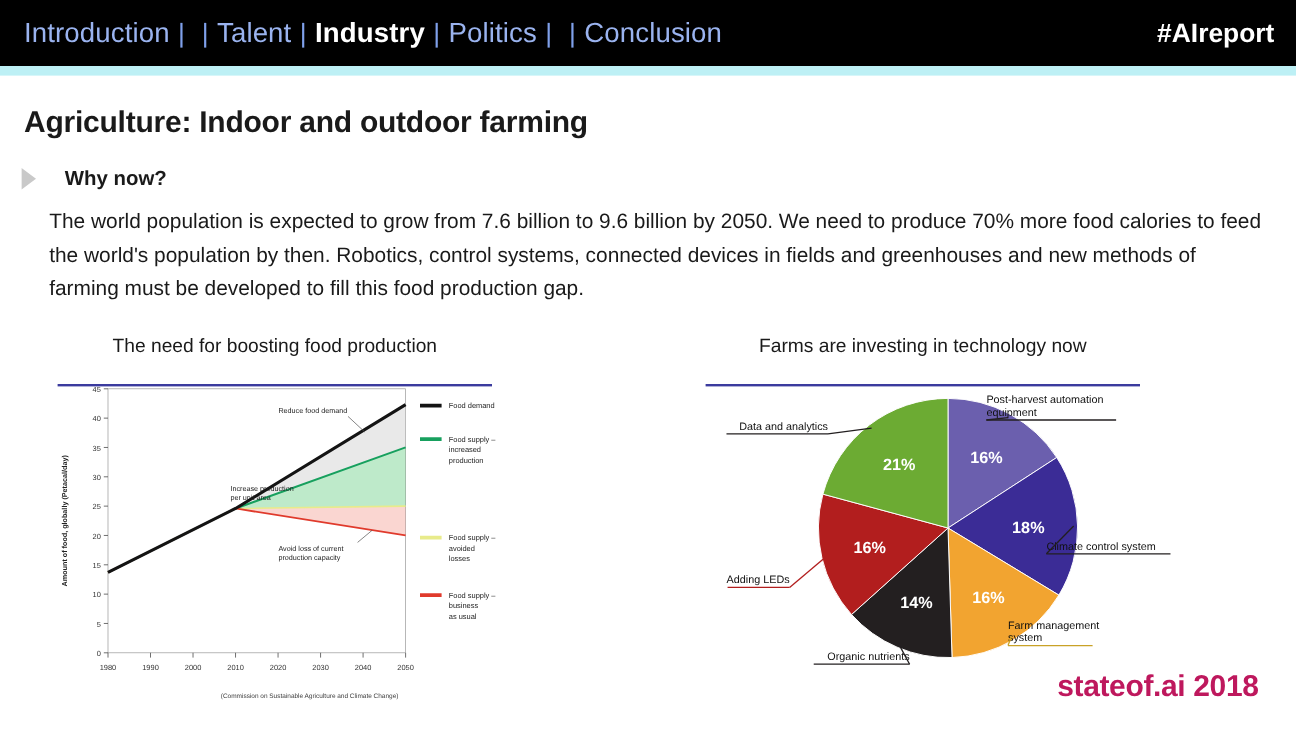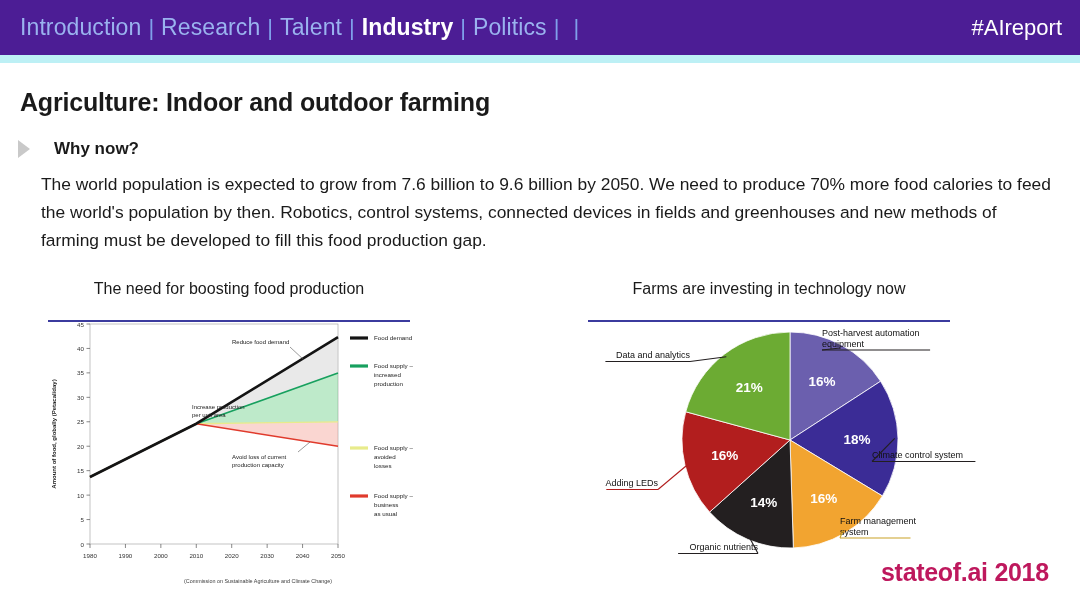--- a/index.html
+++ b/index.html
@@ -8,32 +8,32 @@
     width:1080px; height:608px;
     background:#ffffff;
     font-family:"Liberation Sans", sans-serif;
     overflow:hidden;
     position:relative;
   }
 
   
   .navbar {
     position:absolute; left:0; top:0; width:1080px; height:55px;
-    background:#4c1d95;
+    background:#000000;
     display:flex; align-items:center;
     padding:0 18px 0 20px;
   }
   .nav-items { display:flex; align-items:baseline; flex:1; }
   .nav-item {
     font-size:23px; color:#9ab3ef; letter-spacing:0.1px; white-space:nowrap;
   }
   .nav-item.active { color:#ffffff; font-weight:bold; }
   .nav-sep { font-size:22px; color:#7fa0ea; margin:0 7px; }
   .nav-hash {
-    font-size:22px; color:#ffffff; font-weight:normal; white-space:nowrap;
+    font-size:22px; color:#ffffff; font-weight:bold; white-space:nowrap;
     margin-left:14px;
   }
   .nav-underline {
     position:absolute; left:0; top:55px; width:1080px; height:8px;
     background:#bdf0f5;
   }
 
   
   .slide-title {
     position:absolute; left:20px; top:88px;
@@ -82,29 +82,29 @@
     font-size:25px; font-weight:bold; color:#be185d; letter-spacing:-0.3px;
   }
 </style>
 </head>
 <body>
 
 <div class="navbar">
   <div class="nav-items">
     <span class="nav-item">Introduction</span>
     <span class="nav-sep">|</span>
-    <span class="nav-item">Research</span>
     <span class="nav-sep">|</span>
     <span class="nav-item">Talent</span>
     <span class="nav-sep">|</span>
     <span class="nav-item active">Industry</span>
     <span class="nav-sep">|</span>
     <span class="nav-item">Politics</span>
     <span class="nav-sep">|</span>
     <span class="nav-sep">|</span>
+    <span class="nav-item">Conclusion</span>
   </div>
   <span class="nav-hash">#AIreport</span>
 </div>
 <div class="nav-underline"></div>
 
 <div class="slide-title">Agriculture: Indoor and outdoor farming</div>
 
 <div class="why-row">
   <span class="tri-bullet"></span>
   <span class="why-label">Why now?</span>

